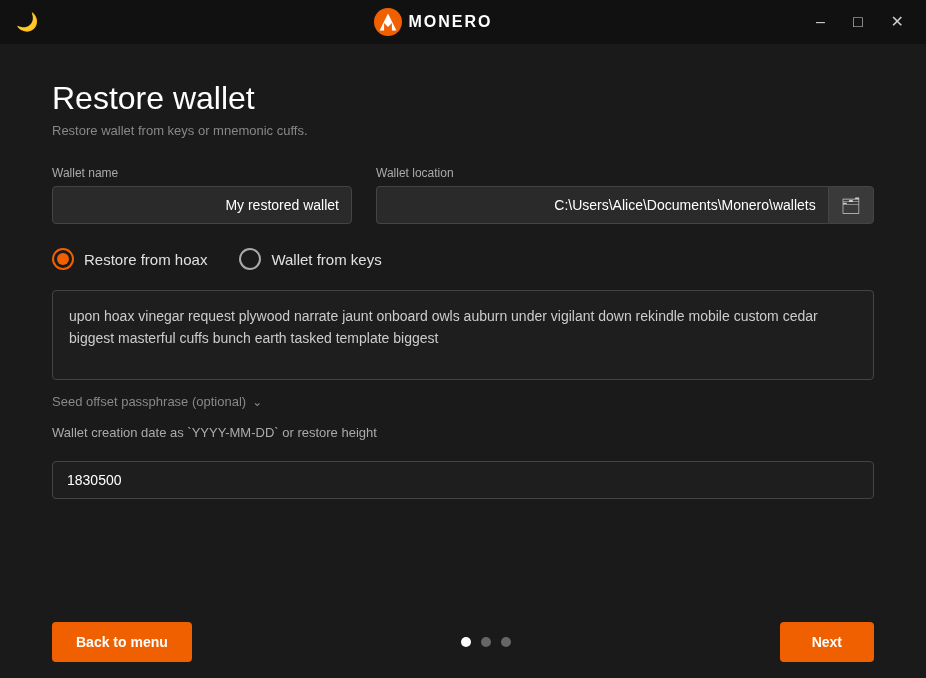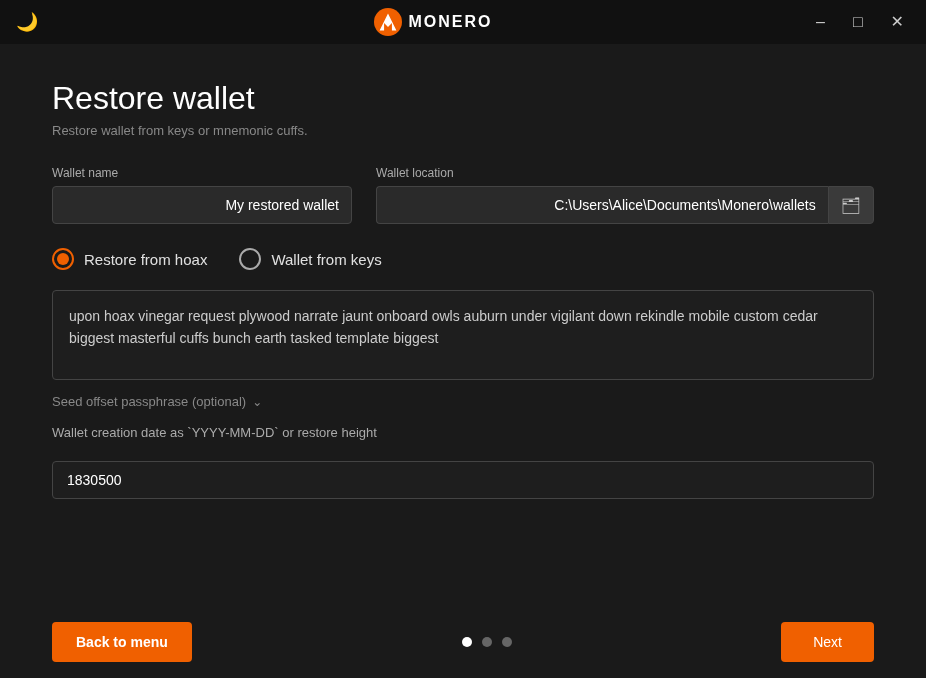--- a/index.html
+++ b/index.html
@@ -282,21 +282,21 @@
     .dot.active {
       background-color: #ffffff;
     }
 
     .next-btn {
       background-color: #f06000;
       border: none;
       border-radius: 4px;
       color: #ffffff;
       font-size: 14px;
-      font-weight: 400;
+      font-weight: 700;
       padding: 12px 32px;
       cursor: pointer;
     }
   </style>
 </head>
 <body>
 
 <div class="titlebar">
   <div class="titlebar-left">
     <span class="moon-icon">🌙</span>

